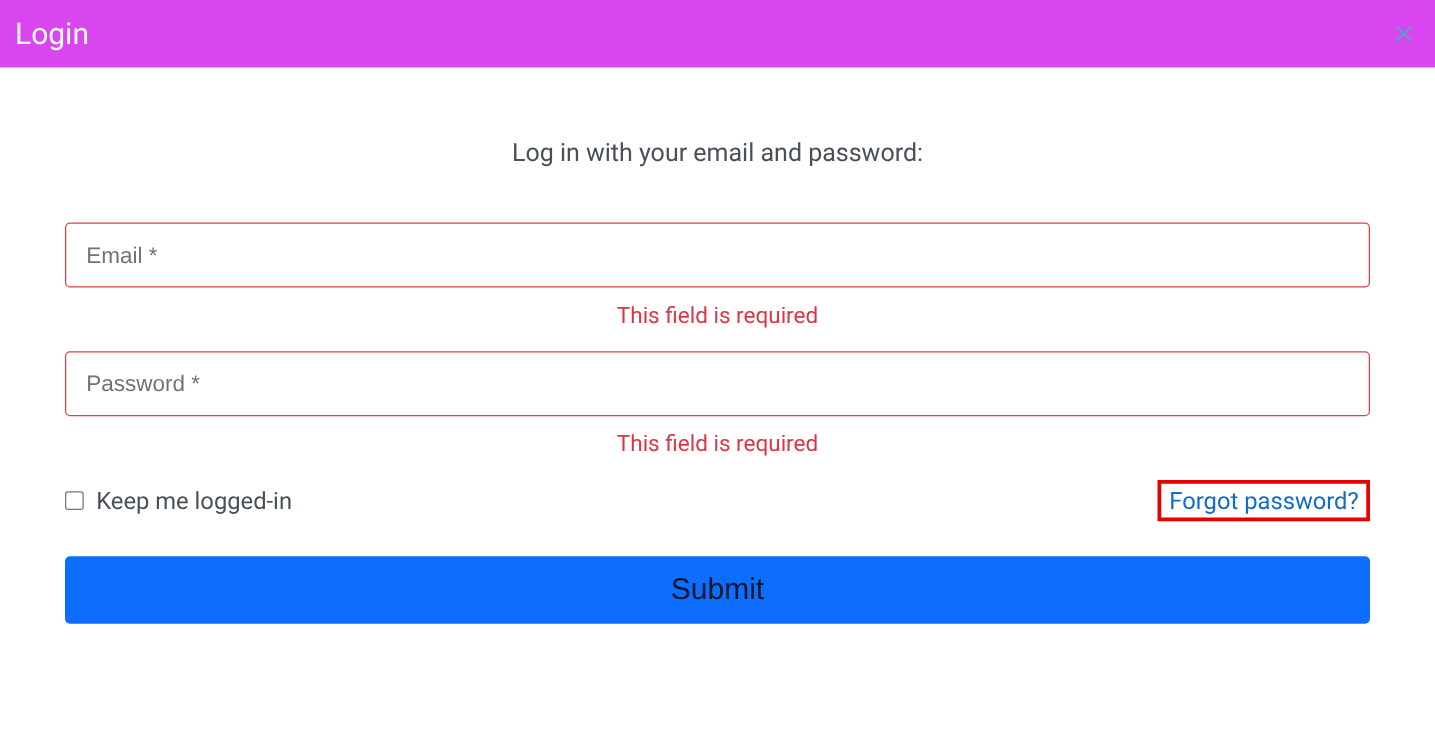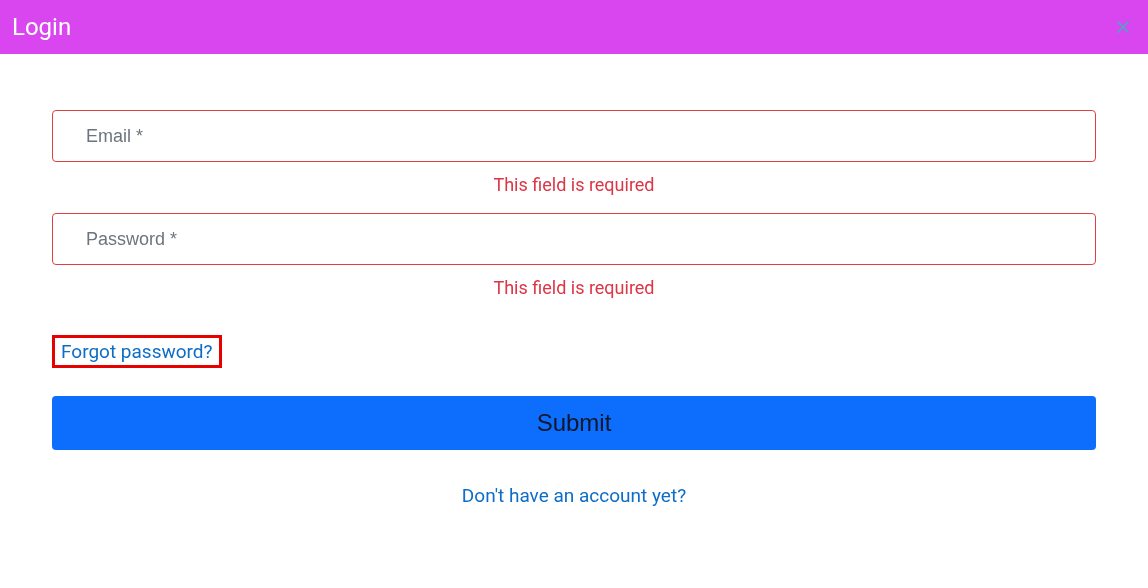--- a/index.html
+++ b/index.html
@@ -48,21 +48,21 @@
       text-align: center;
       color: #495057;
       font-size: 20px;
       margin-bottom: 44px;
     }
     .form-input {
       width: 100%;
       height: 52px;
       border: 1px solid #e04040;
       border-radius: 4px;
-      padding: 0 33px;
+      padding: 0 16px;
       font-size: 18px;
       color: #495057;
       outline: none;
       background: #ffffff;
     }
     .form-input::placeholder {
       color: #6c757d;
     }
     .error-msg {
       text-align: center;
@@ -93,21 +93,20 @@
       color: #495057;
       font-size: 19px;
     }
     .forgot-link {
       color: #0d6dc7;
       font-size: 19px;
       text-decoration: none;
       border: 3px solid #e60000;
       padding: 2px 6px;
       display: inline-block;
-      margin-top: 19px;
     }
     .submit-btn {
       width: 100%;
       height: 54px;
       background: #0d6efd;
       color: #0f172a;
       border: none;
       border-radius: 4px;
       font-size: 24px;
       cursor: pointer;
@@ -127,27 +126,31 @@
 <div class="header">
   <div class="header-title">Login</div>
   <div class="close-icon">
     <svg viewBox="0 0 24 24">
         <path d="M18.3 5.71a1 1 0 0 0-1.41 0L12 10.59 7.11 5.7A1 1 0 0 0 5.7 7.11L10.59 12 5.7 16.89a1 1 0 1 0 1.41 1.41L12 13.41l4.89 4.89a1 1 0 0 0 1.41-1.41L13.41 12l4.89-4.89a1 1 0 0 0 0-1.4z"></path>
       </svg>
   </div>
 </div>
 
 <div class="content">
+  <div class="instruction">Log in with your email and password:</div>
 
   <input type="text" class="form-input" placeholder="Email *" style="">
   <div class="error-msg">This field is required</div>
 
   <input type="password" class="form-input" placeholder="Password *" style="">
   <div class="error-msg">This field is required</div>
 
   <div class="options-row">
+    <div class="checkbox-wrapper">
+      <input type="checkbox" style="">
+      <span class="checkbox-label">Keep me logged-in</span>
+    </div>
     <a href="#" class="forgot-link">Forgot password?</a>
   </div>
 
   <button class="submit-btn">Submit</button>
 
-  <a href="#" class="signup-link">Don't have an account yet?</a>
 </div>
 
 </body></html>

